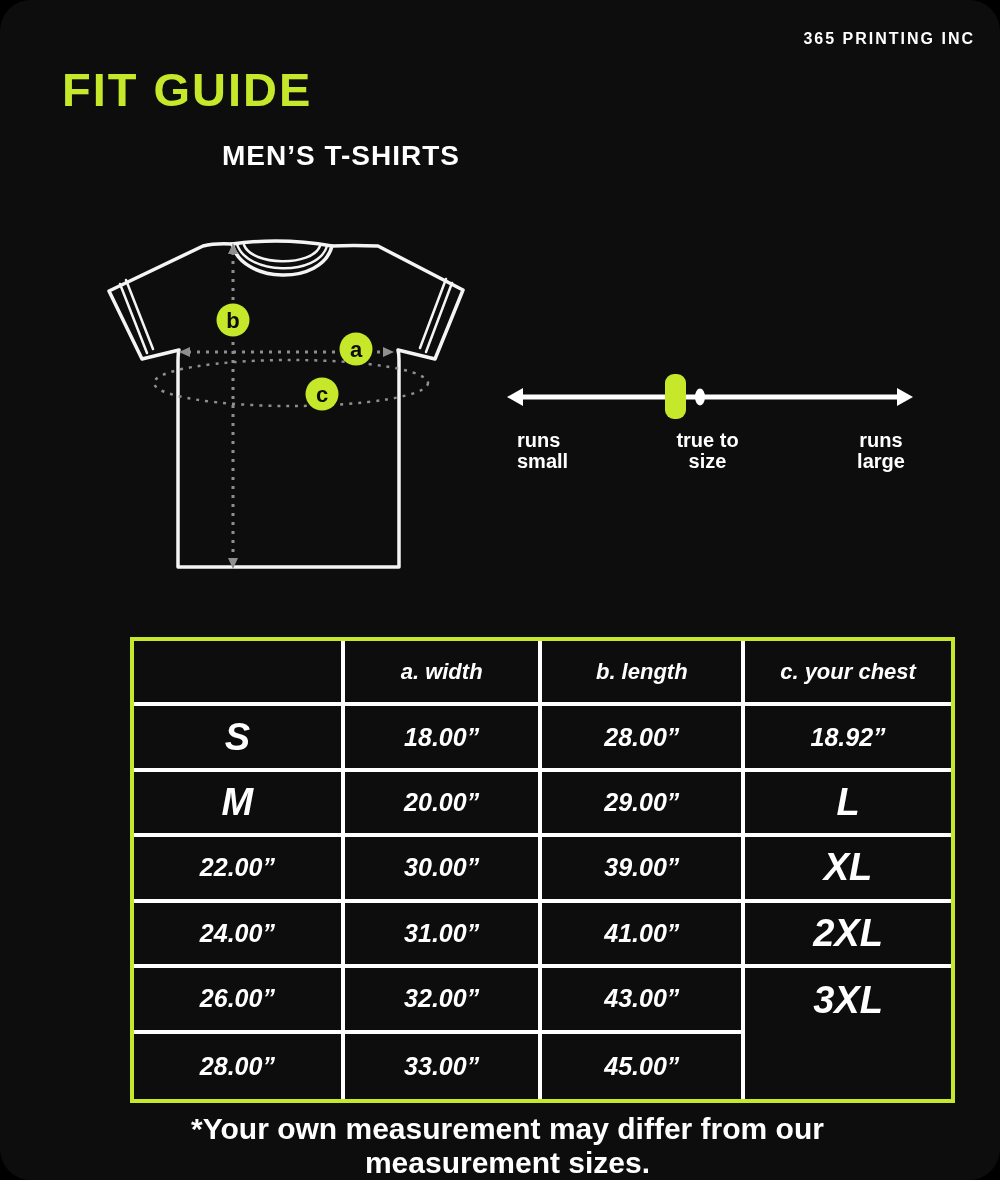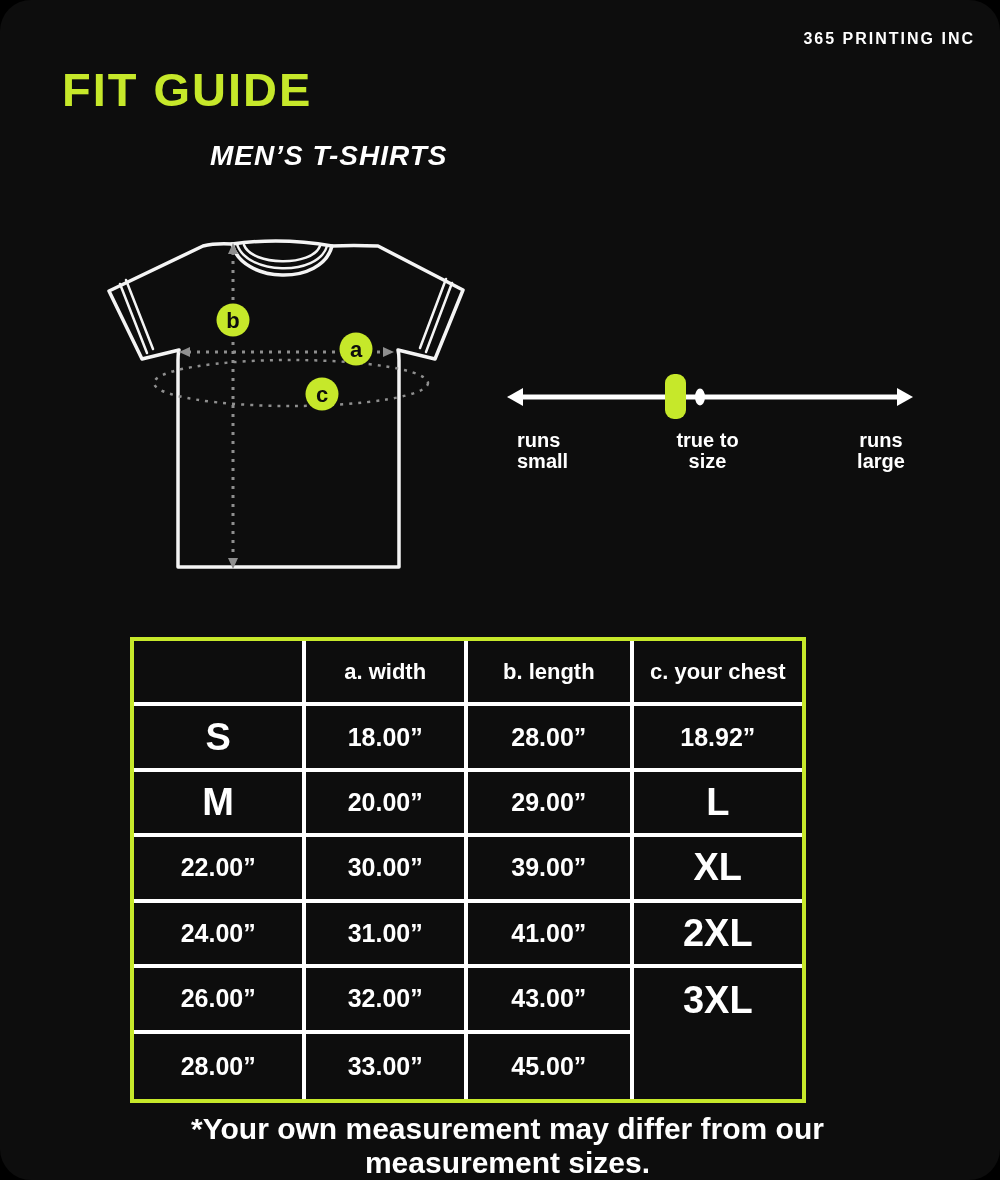--- a/index.html
+++ b/index.html
@@ -17,24 +17,23 @@
     position:absolute;top:30px;right:25px;
     font-size:16px;letter-spacing:2px;
     color:var(--text);
   }
   .title{
     position:absolute;left:62px;top:62px;
     font-size:47px;letter-spacing:2px;
     color:var(--accent);
   }
   .subtitle{
-    position:absolute;left:210px;top:140px;
+    position:absolute;left:222px;top:140px;
     font-size:28px;letter-spacing:1px;
     color:var(--text);
-    font-style:italic;
   }
   .tshirt-svg{position:absolute;left:95px;top:238px;width:370px;height:335px;}
   .shirt-line{fill:none;stroke:#f4f4f4;stroke-width:3.5;stroke-linejoin:round;stroke-linecap:round;}
   .shirt-thin{fill:none;stroke:#f4f4f4;stroke-width:2.5;stroke-linecap:round;}
   .dash-line{fill:none;stroke:var(--dash);stroke-width:3;stroke-dasharray:3 6;}
   .dash-ellipse{fill:none;stroke:var(--dash);stroke-width:2.5;stroke-dasharray:3 6;}
   .dash-arrow{fill:var(--dash);}
   .marker-circle{fill:var(--accent);}
   .marker-letter{
     font-family:"Liberation Sans",sans-serif;font-weight:bold;
@@ -48,24 +47,25 @@
   .scale-label{
     position:absolute;top:430px;
     font-size:20px;line-height:21px;
     white-space:pre-line;color:var(--text);
   }
   .scale-label.left{left:517px;text-align:left;}
   .scale-label.center{left:645px;width:125px;text-align:center;}
   .scale-label.right{left:845px;width:72px;text-align:center;}
   .size-table{
     position:absolute;left:130px;top:637px;
-    width:676px;height:466px;
+    width:825px;height:466px;
     border:4px solid var(--accent);
     box-sizing:border-box;
     background:var(--bg);
+    font-style:italic;
   }
   .grid{
     display:grid;width:100%;height:100%;
     grid-template-columns:25.8% 24.2% 24.8% 25.2%;
     grid-auto-rows:1fr;
   }
   .cell{
     display:flex;align-items:center;justify-content:center;
     border-right:4px solid var(--text);
     border-bottom:4px solid var(--text);

